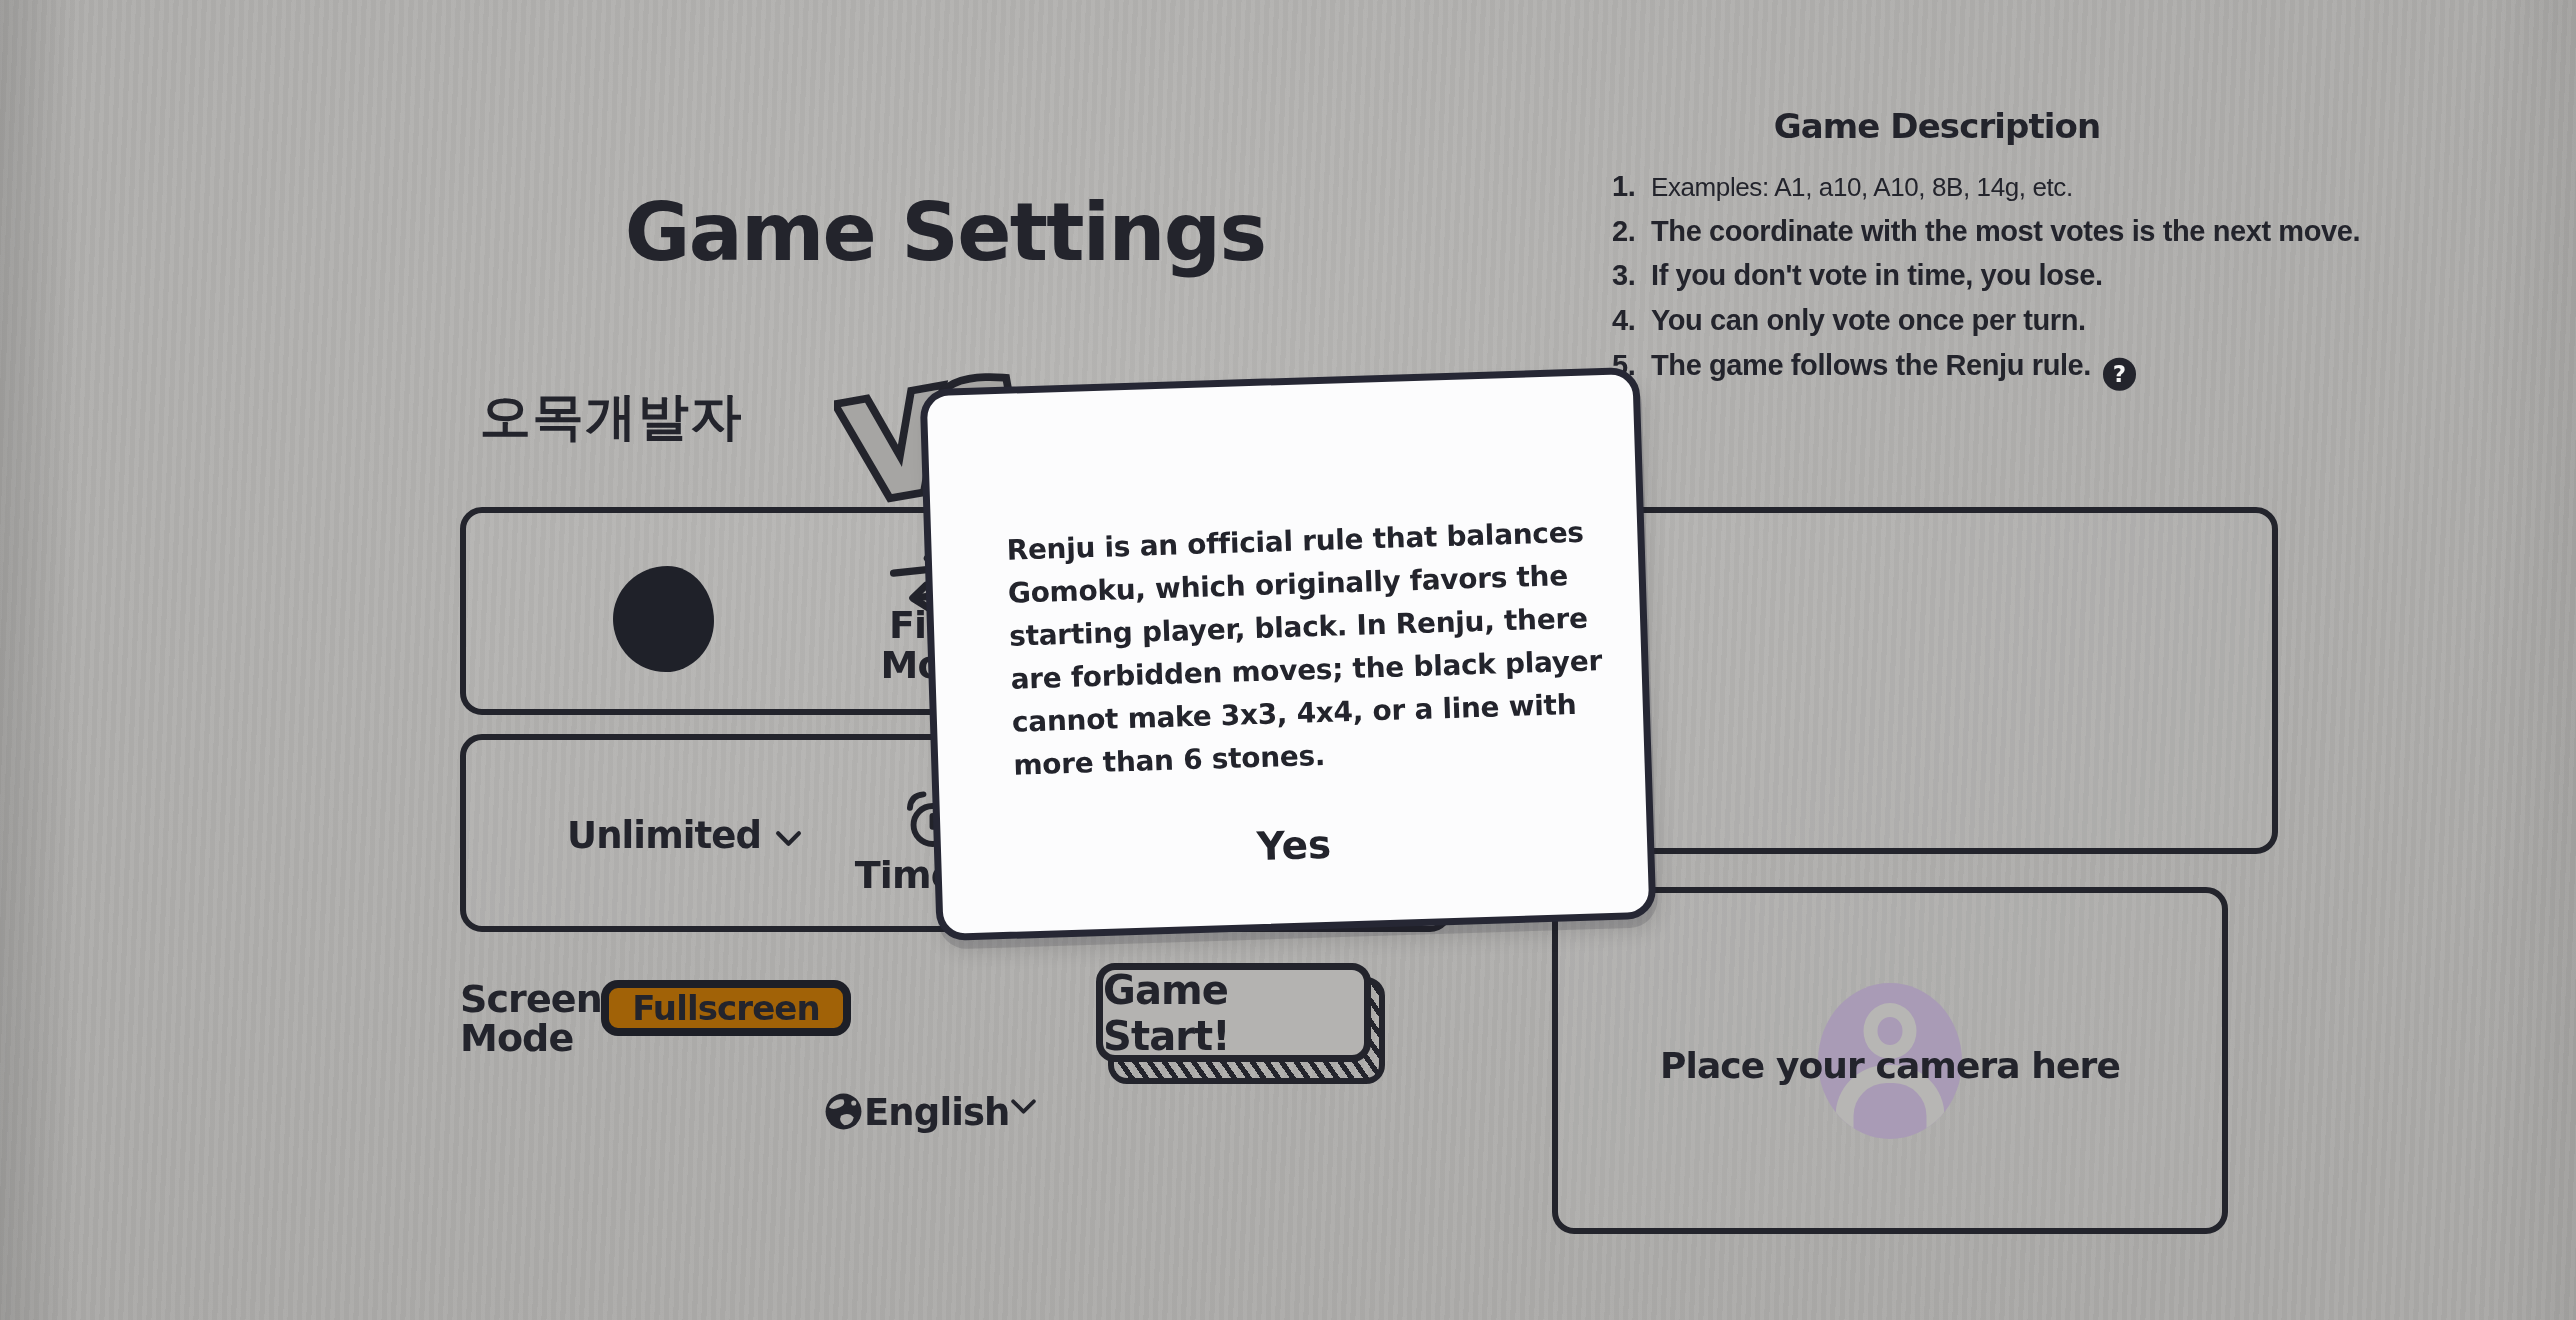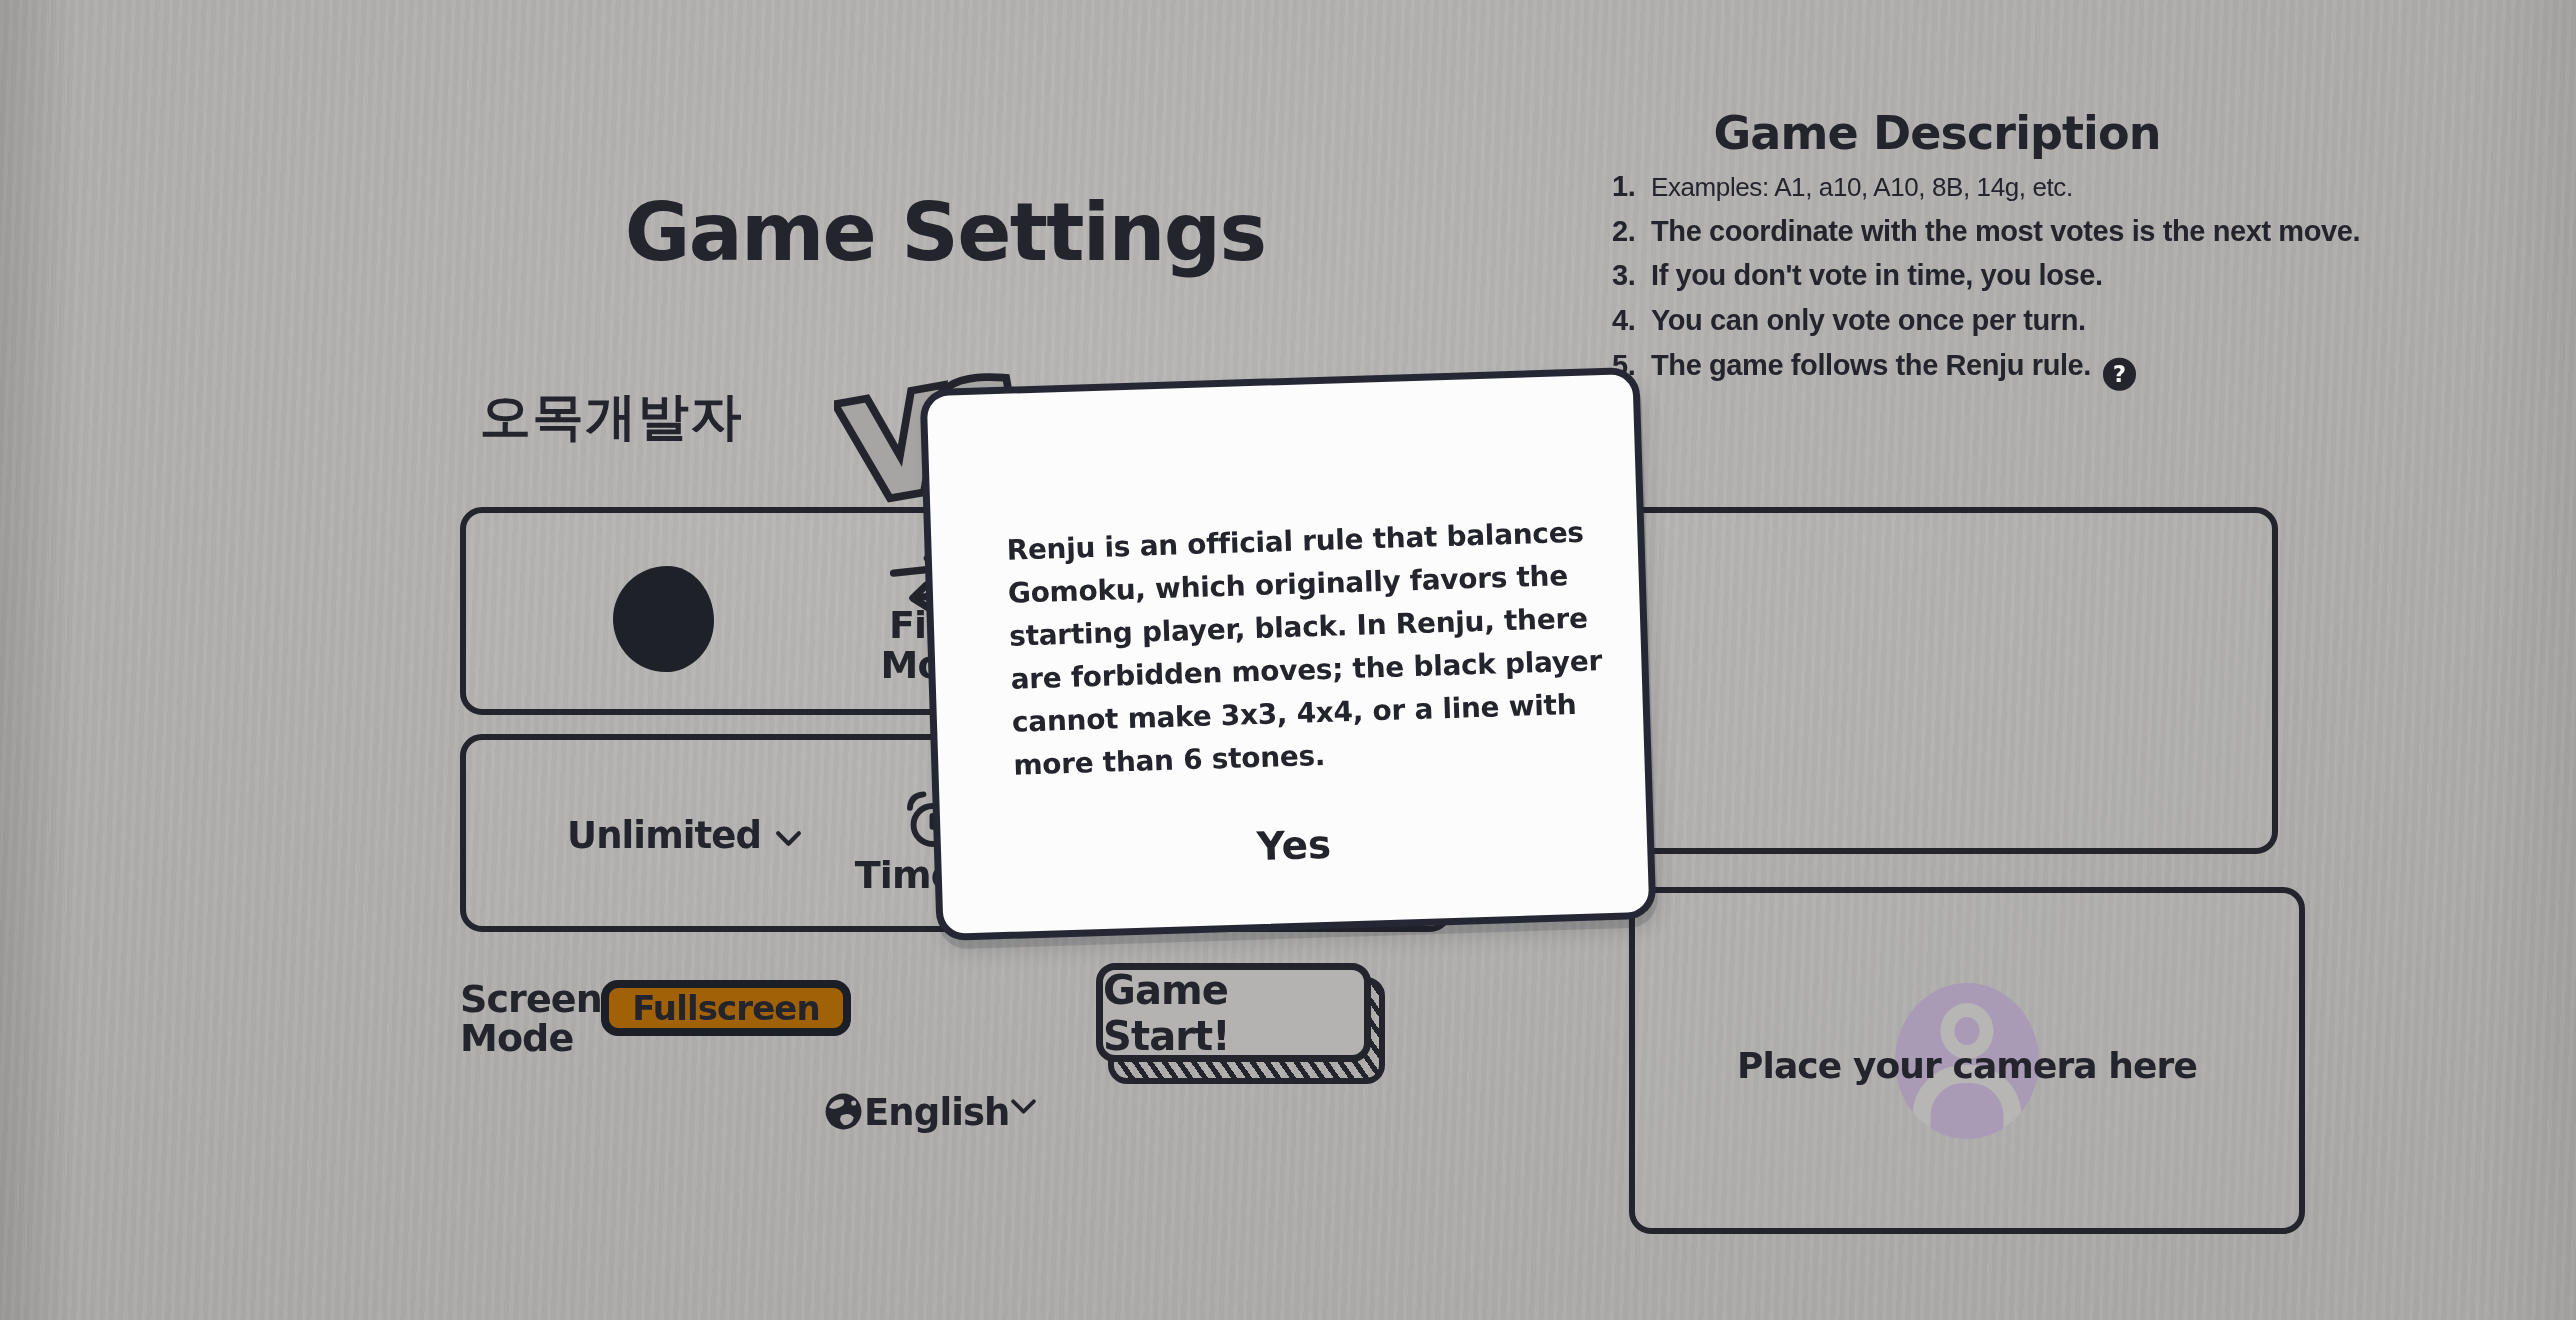--- a/index.html
+++ b/index.html
@@ -81,39 +81,39 @@
   }
   .language-select{
     position:absolute;left:823px;top:1091px;z-index:2;display:flex;align-items:flex-start;gap:0;cursor:pointer;
   }
   .language-select .lang-value{font-size:37px;font-weight:700;letter-spacing:-0.9px;}
   .globe-icon{width:41px;height:41px;}
 
   
   .gd-title{
     position:absolute;left:1612px;top:106px;width:650px;z-index:2;
-    font-size:46px;font-weight:800;text-align:center;letter-spacing:-0.9px;
+    font-size:34px;font-weight:800;text-align:center;letter-spacing:-0.9px;
   }
   .gd-list{
     position:absolute;left:1612px;top:171px;width:941px;z-index:2;
     font-family:"Liberation Sans","DejaVu Sans",sans-serif;
     font-size:29px;font-weight:700;letter-spacing:-0.4px;
   }
   .gd-item{display:flex;margin-bottom:13.7px;line-height:31px;}
   .gd-num{width:39px;flex:none;}
   .gd-sub{font-size:26px;font-weight:400;line-height:29px;margin-top:1.7px;}
   .help-icon{
     display:inline-flex;width:32.5px;height:32.5px;border-radius:50%;
     background:#23242c;color:#f4f4f4;font-size:23px;font-weight:800;
     align-items:center;justify-content:center;margin-left:12px;
     transform:translateY(6.8px);cursor:pointer;font-family:"DejaVu Sans",sans-serif;
   }
 
   #panel-display{left:1602px;top:507px;width:676px;height:347px;}
-  #panel-camera{left:1629px;top:887px;width:676px;height:347px;}
+  #panel-camera{left:1552px;top:887px;width:676px;height:347px;}
 
   .cam-ellipse{
     position:absolute;left:50%;top:50%;width:144px;height:156px;
     transform:translate(-50%,-50%);
     background:#a99bb6;border-radius:50%;
   }
   .person-icon{position:absolute;left:0;top:0;width:100%;height:100%;overflow:hidden;border-radius:50%;}
   .person-head{
     position:absolute;left:50%;top:20.5px;width:53px;height:56px;transform:translateX(-50%);
     border:14.5px solid #b7b6b4;border-radius:50%;box-sizing:border-box;

